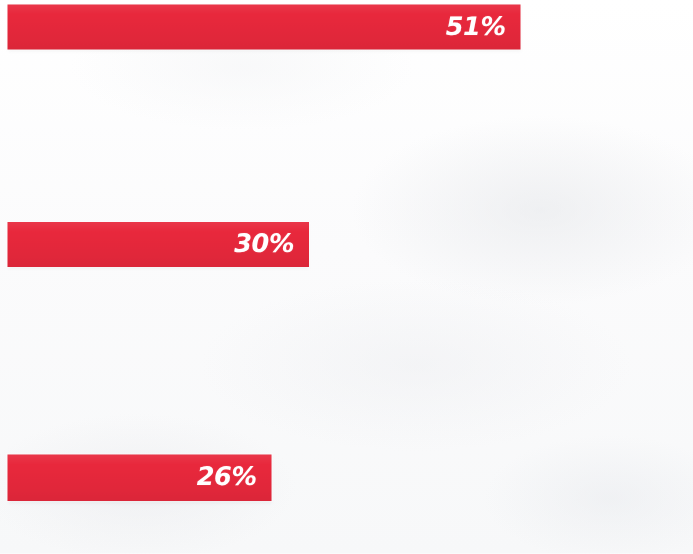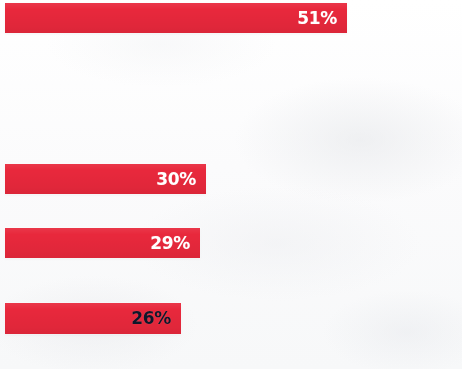--- a/index.html
+++ b/index.html
@@ -35,20 +35,21 @@
     position: relative;
     z-index: 1;
     width: 462px;
     height: 369px;
   }
 
   .bar-row {
     position: absolute;
     left: 0;
     width: 442px;
+    font-style: italic;
   }
 
   .bar {
     position: absolute;
     left: 5px;
     top: 0;
     height: 30px;
     background: #e8283c;
     box-sizing: border-box;
     display: flex;
@@ -92,28 +93,23 @@
 
 <div id="paper-texture"></div>
 
 <div id="chart">
 
 <div class="bar-row" style="top: 3px; height: 30px;">
       <div class="bar" style="width: 342px; height: 30px; background: rgb(232, 40, 60);">
         <span class="bar-value" style="color: rgb(255, 255, 255);">51%</span>
       </div>
     </div>
-    <div class="bar-row" style="top: 164px; height: 30px;">
+    <div class="bar-row" style="top: 148px; height: 30px;">
       <div class="bar" style="width: 201px; height: 30px; background: rgb(232, 40, 60);">
         <span class="bar-value" style="color: rgb(255, 255, 255);">30%</span>
       </div>
     </div>
-    <div class="bar-row" style="top: 228px; height: 30px;">
-      <div class="bar" style="width: 195px; height: 30px; background: rgb(232, 40, 60);">
-        <span class="bar-value" style="color: rgb(255, 255, 255);">29%</span>
-      </div>
-    </div>
     <div class="bar-row" style="top: 303px; height: 31px;">
       <div class="bar" style="width: 176px; height: 31px; background: rgb(232, 40, 60);">
-        <span class="bar-value" style="color: #0f172a;">26%</span>
+        <span class="bar-value" style="color: #ffffff;">26%</span>
       </div>
     </div>
   </div>
 
 </body></html>

